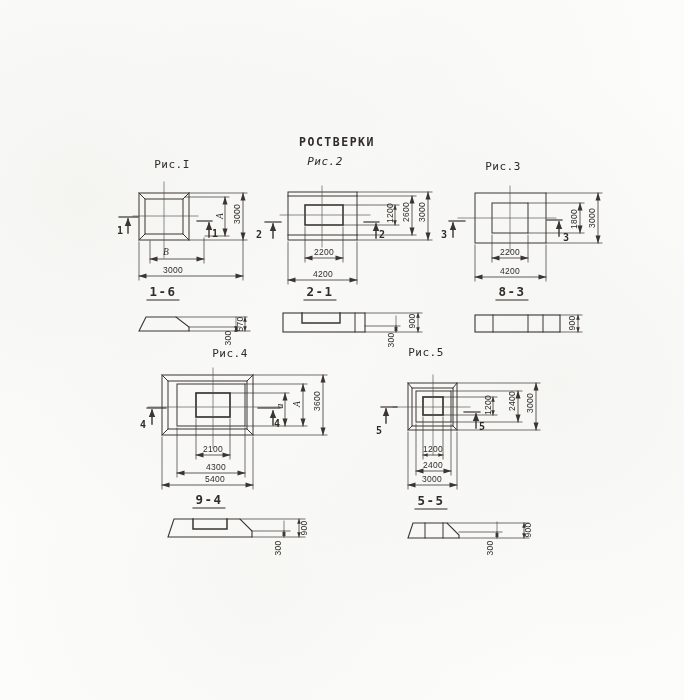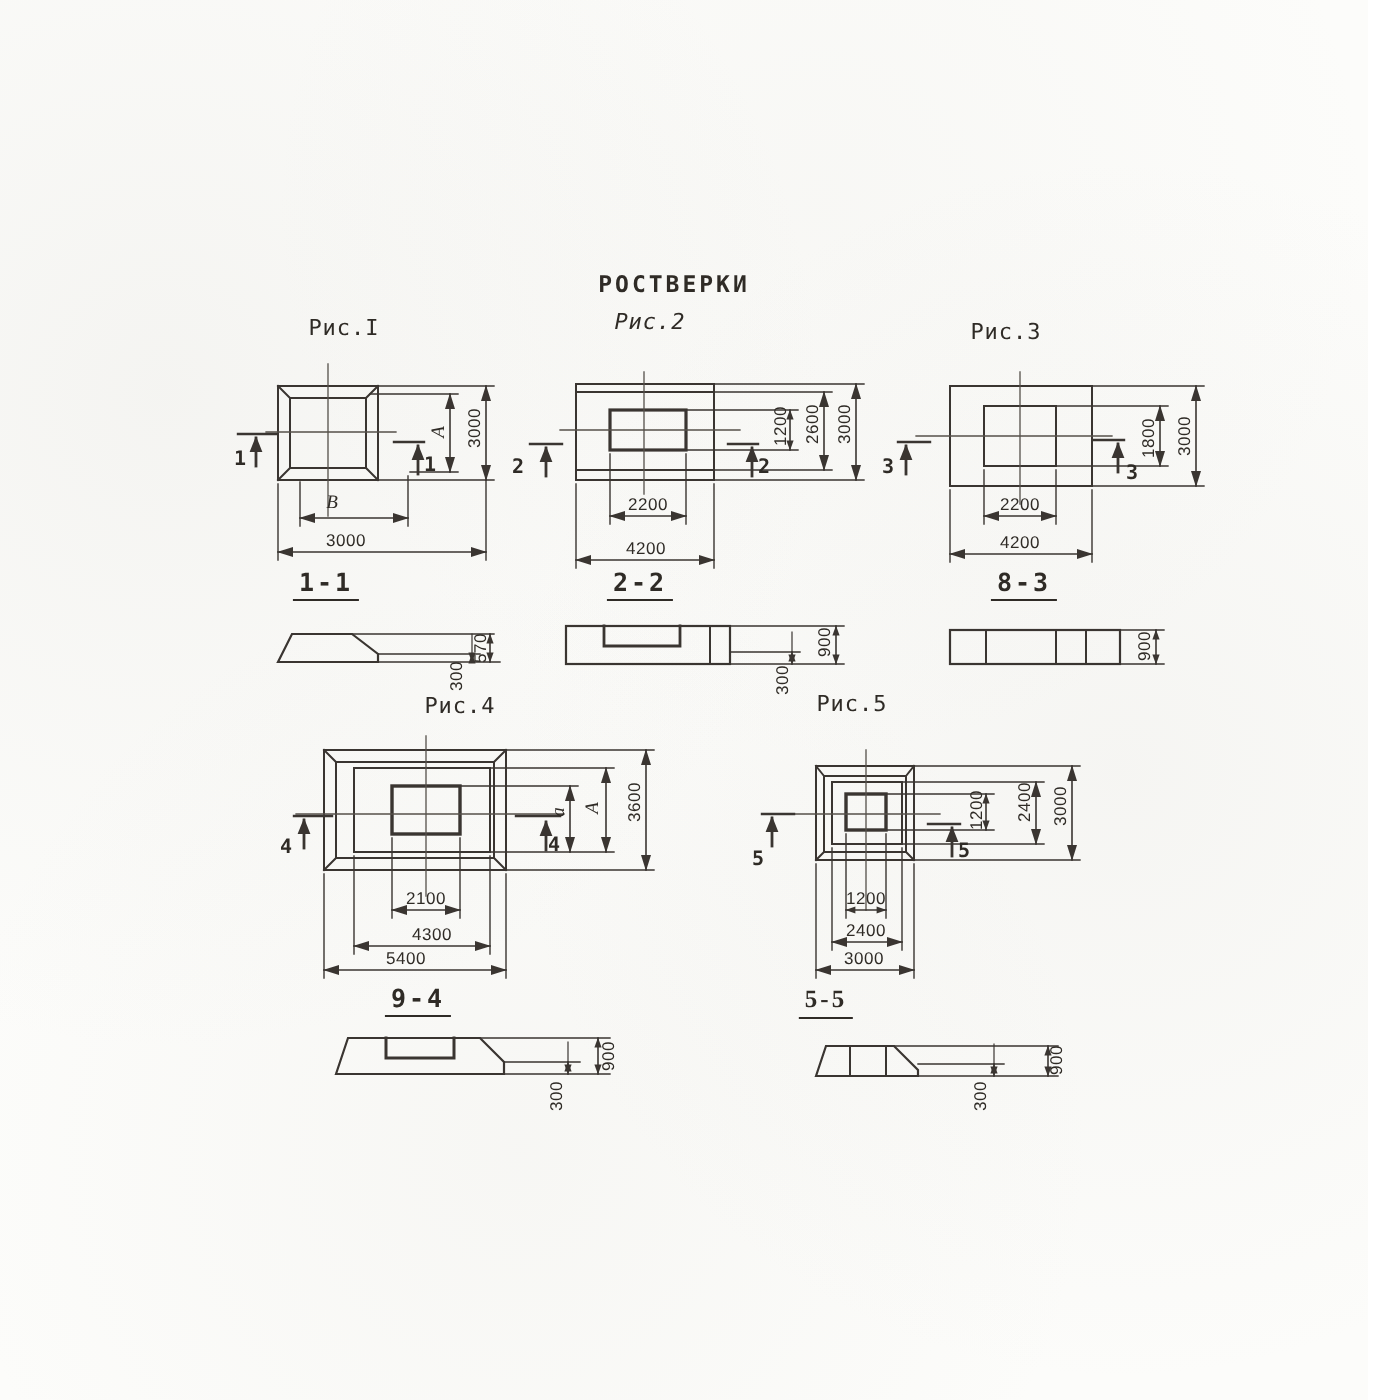--- a/index.html
+++ b/index.html
@@ -202,33 +202,33 @@
 
   <span class="t title" style="left:337px;top:142px;">РОСТВЕРКИ</span>
 
   <span class="t cap" style="left:172px;top:164px;">Рис.I</span>
   <span class="t cut" style="left:120px;top:230px;">1</span>
   <span class="t cut" style="left:215px;top:233px;">1</span>
   <span class="t ltr rot" style="left:220px;top:216px;">А</span>
   <span class="t dim rot" style="left:237px;top:214px;">3000</span>
   <span class="t ltr" style="left:166px;top:252px;">В</span>
   <span class="t dim" style="left:173px;top:270px;">3000</span>
-  <span class="t sec" style="left:163px;top:292px;">1-1</span>
+  <span class="t sec" style="left:163px;top:292px;">1-6</span>
   <span class="t dim rot" style="left:240px;top:324px;">570</span>
   <span class="t dim rot" style="left:228px;top:338px;">300</span>
 
   <span class="t cap" style="left:325px;top:161px;font-style:italic;">Рис.2</span>
   <span class="t cut" style="left:259px;top:234px;">2</span>
   <span class="t cut" style="left:382px;top:234px;">2</span>
   <span class="t dim rot" style="left:390px;top:213px;">1200</span>
   <span class="t dim rot" style="left:406px;top:212px;">2600</span>
   <span class="t dim rot" style="left:422px;top:212px;">3000</span>
   <span class="t dim" style="left:324px;top:252px;">2200</span>
   <span class="t dim" style="left:323px;top:274px;">4200</span>
-  <span class="t sec" style="left:320px;top:292px;">2-2</span>
+  <span class="t sec" style="left:320px;top:292px;">2-1</span>
   <span class="t dim rot" style="left:412px;top:321px;">900</span>
   <span class="t dim rot" style="left:391px;top:340px;">300</span>
 
   <span class="t cap" style="left:503px;top:166px;">Рис.3</span>
   <span class="t cut" style="left:444px;top:234px;">3</span>
   <span class="t cut" style="left:566px;top:237px;">3</span>
   <span class="t dim rot" style="left:574px;top:219px;">1800</span>
   <span class="t dim rot" style="left:592px;top:218px;">3000</span>
   <span class="t dim" style="left:510px;top:252px;">2200</span>
   <span class="t dim" style="left:510px;top:271px;">4200</span>
@@ -236,31 +236,31 @@
   <span class="t dim rot" style="left:572px;top:323px;">900</span>
 
   <span class="t cap" style="left:230px;top:353px;">Рис.4</span>
   <span class="t cut" style="left:143px;top:424px;">4</span>
   <span class="t cut" style="left:277px;top:423px;">4</span>
   <span class="t ltr rot" style="left:280px;top:406px;">а</span>
   <span class="t ltr rot" style="left:297px;top:404px;">А</span>
   <span class="t dim rot" style="left:317px;top:401px;">3600</span>
   <span class="t dim" style="left:213px;top:449px;">2100</span>
   <span class="t dim" style="left:216px;top:467px;">4300</span>
-  <span class="t dim" style="left:203px;top:479px;text-align:center;">5400</span>
+  <span class="t dim" style="left:215px;top:479px;text-align:center;">5400</span>
   <span class="t sec" style="left:209px;top:500px;">9-4</span>
   <span class="t dim rot" style="left:304px;top:528px;">900</span>
   <span class="t dim rot" style="left:278px;top:548px;">300</span>
 
   <span class="t cap" style="left:426px;top:352px;">Рис.5</span>
   <span class="t cut" style="left:379px;top:430px;">5</span>
   <span class="t cut" style="left:482px;top:426px;">5</span>
   <span class="t dim rot" style="left:488px;top:405px;">1200</span>
   <span class="t dim rot" style="left:512px;top:401px;">2400</span>
   <span class="t dim rot" style="left:530px;top:403px;">3000</span>
   <span class="t dim" style="left:433px;top:449px;">1200</span>
   <span class="t dim" style="left:433px;top:465px;">2400</span>
   <span class="t dim" style="left:432px;top:479px;">3000</span>
-  <span class="t sec" style="left:413px;top:501px;font-family:Liberation Serif, serif;">5-5</span>
+  <span class="t sec" style="left:431px;top:501px;">5-5</span>
   <span class="t dim rot" style="left:528px;top:530px;">900</span>
   <span class="t dim rot" style="left:490px;top:548px;">300</span>
 
 </div>
 
 </body></html>

